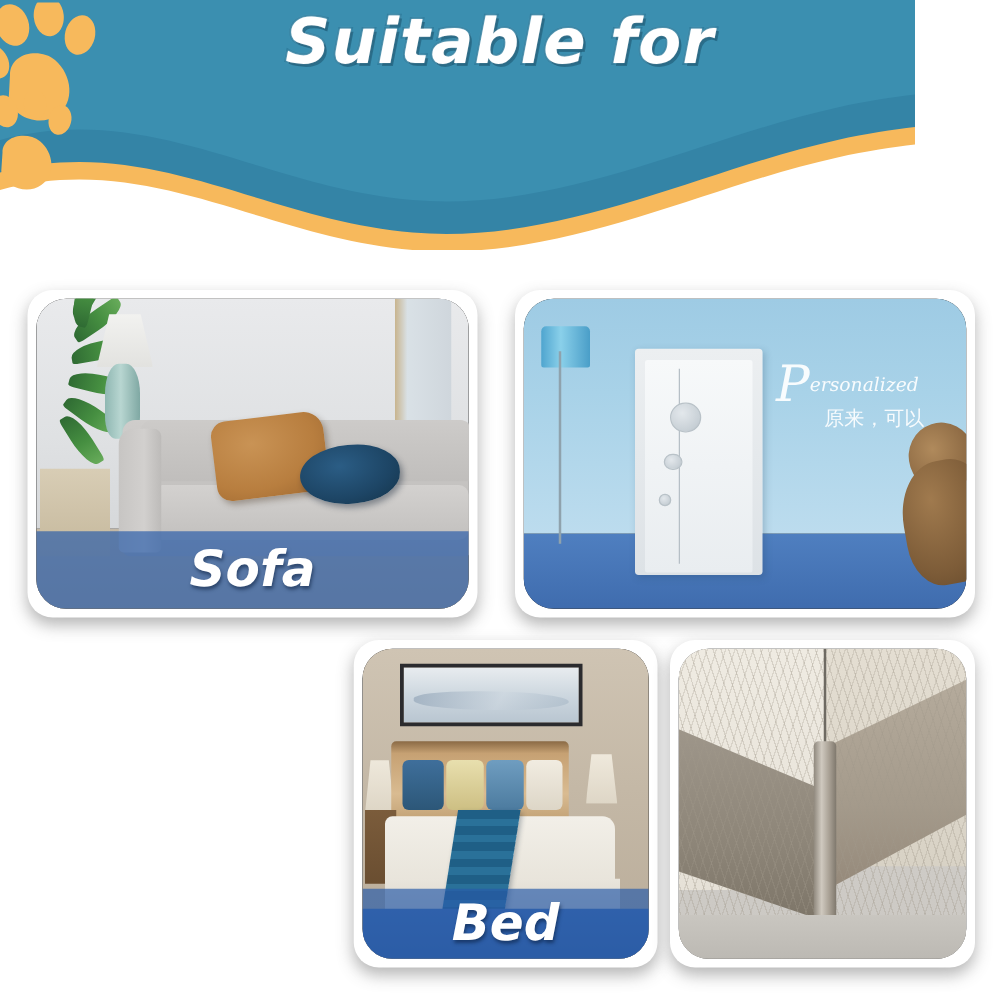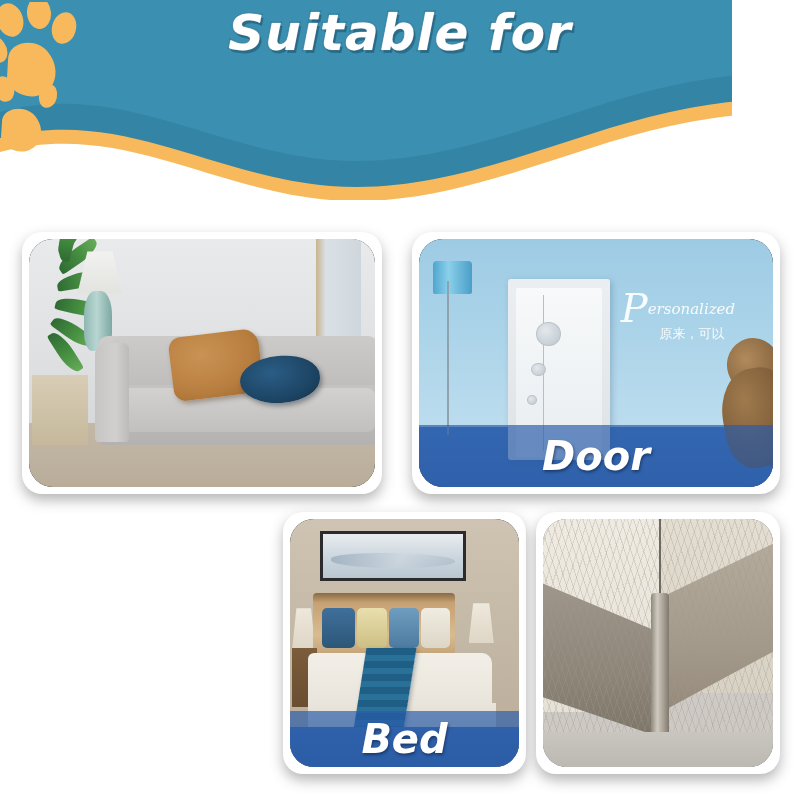--- a/index.html
+++ b/index.html
@@ -258,21 +258,21 @@
   }
   .decal-big {
     font-family: "DejaVu Serif", serif;
     font-style: italic;
     font-size: 40px;
     line-height: 0.7;
     display: inline-block;
     vertical-align: -8px;
   }
   .decal-cn {
-    font-size: 13px;
+    font-size: 16px;
     display: block;
     margin-top: 3px;
     margin-left: 26%;
     white-space: nowrap;
     color: rgba(255,255,255,0.9);
   }
   .chair {
     position: absolute; right: -6%; top: 52%; width: 20%; height: 40%;
     background: radial-gradient(ellipse at 35% 30%, #a07a4e 0%, #7d5c38 60%, #5d4327 100%);
     border-radius: 48% 40% 28% 36%;
@@ -510,20 +510,23 @@
           <div class="lamp-shade"></div>
           <div class="lamp-base"></div>
 
           <div class="sofa-body"></div>
           <div class="sofa-backrest"></div>
           <div class="sofa-seat"></div>
           <div class="sofa-armL"></div>
           <div class="pillow-tan"></div>
           <div class="pillow-navy"></div>
         </div>
+        <div class="label-band">
+          <span class="label-text">Sofa</span>
+        </div>
       </div>
     </div>
 
     <div class="card" id="card-door">
       <div class="card-inner">
         <div class="scene">
           <div class="door-wall"></div>
           <div class="door-floor"></div>
 
           <div class="lamp-cyl"></div>
@@ -538,23 +541,20 @@
             </div>
           </div>
 
           <div class="wall-decal">
             <span class="decal-big">P</span><span class="decal-script" style="display:inline;">ersonalized</span>
             <span class="decal-cn">原来，可以</span>
           </div>
 
           <div class="chair-top"></div>
           <div class="chair"></div>
-        </div>
-        <div class="label-band">
-          <span class="label-text">Door</span>
         </div>
       </div>
     </div>
 
 
     <div class="card" id="card-bed">
       <div class="card-inner">
         <div class="scene">
           <div class="bed-wall"></div>
           <div class="bed-art"></div>

